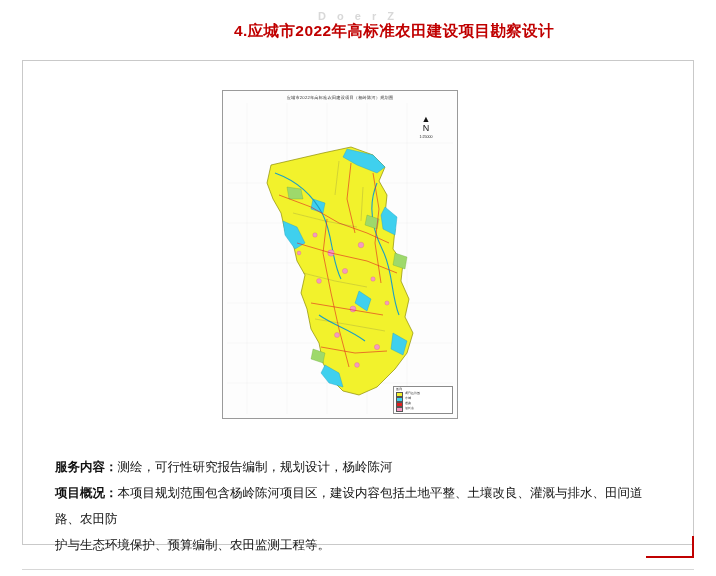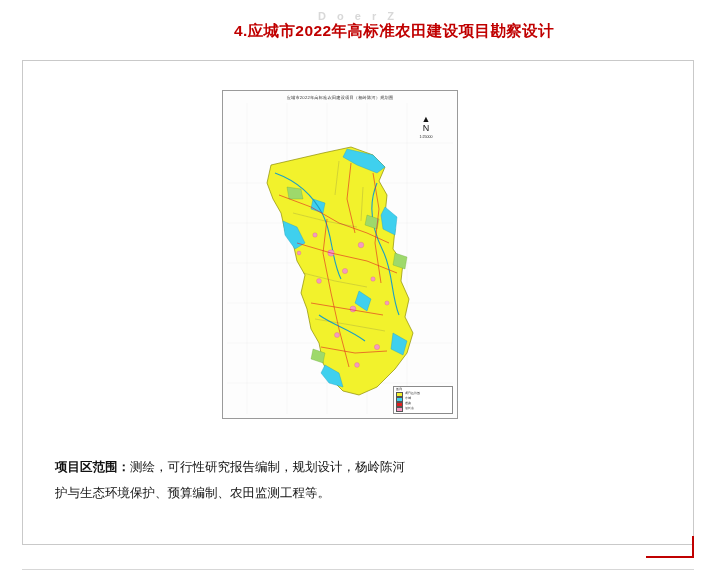--- a/index.html
+++ b/index.html
@@ -279,21 +279,24 @@
       </div>
       <div class="legend-row">
         <span class="legend-swatch" style="background:#f49ac1"></span>
         <span>居民点</span>
       </div>
     </div>
   </div>
 
   <div class="text-block">
     <p class="text-line">
-      <span class="lbl">项目区范围：</span><span>测绘，可行性研究报告编制，规划设计，杨岭陈河</span>
+      <span class="lbl">服务内容：</span><span>测绘，可行性研究报告编制，规划设计，杨岭陈河</span>
+    </p>
+    <p class="text-line">
+      <span class="lbl">项目概况：</span><span>本项目规划范围包含杨岭陈河项目区，建设内容包括土地平整、土壤改良、灌溉与排水、田间道路、农田防</span>
     </p>
     <p class="text-line">
       <span>护与生态环境保护、预算编制、农田监测工程等。</span>
     </p>
   </div>
 
   <div class="corner-mark"></div>
   <div class="bottom-rule"></div>
 </div>
 

